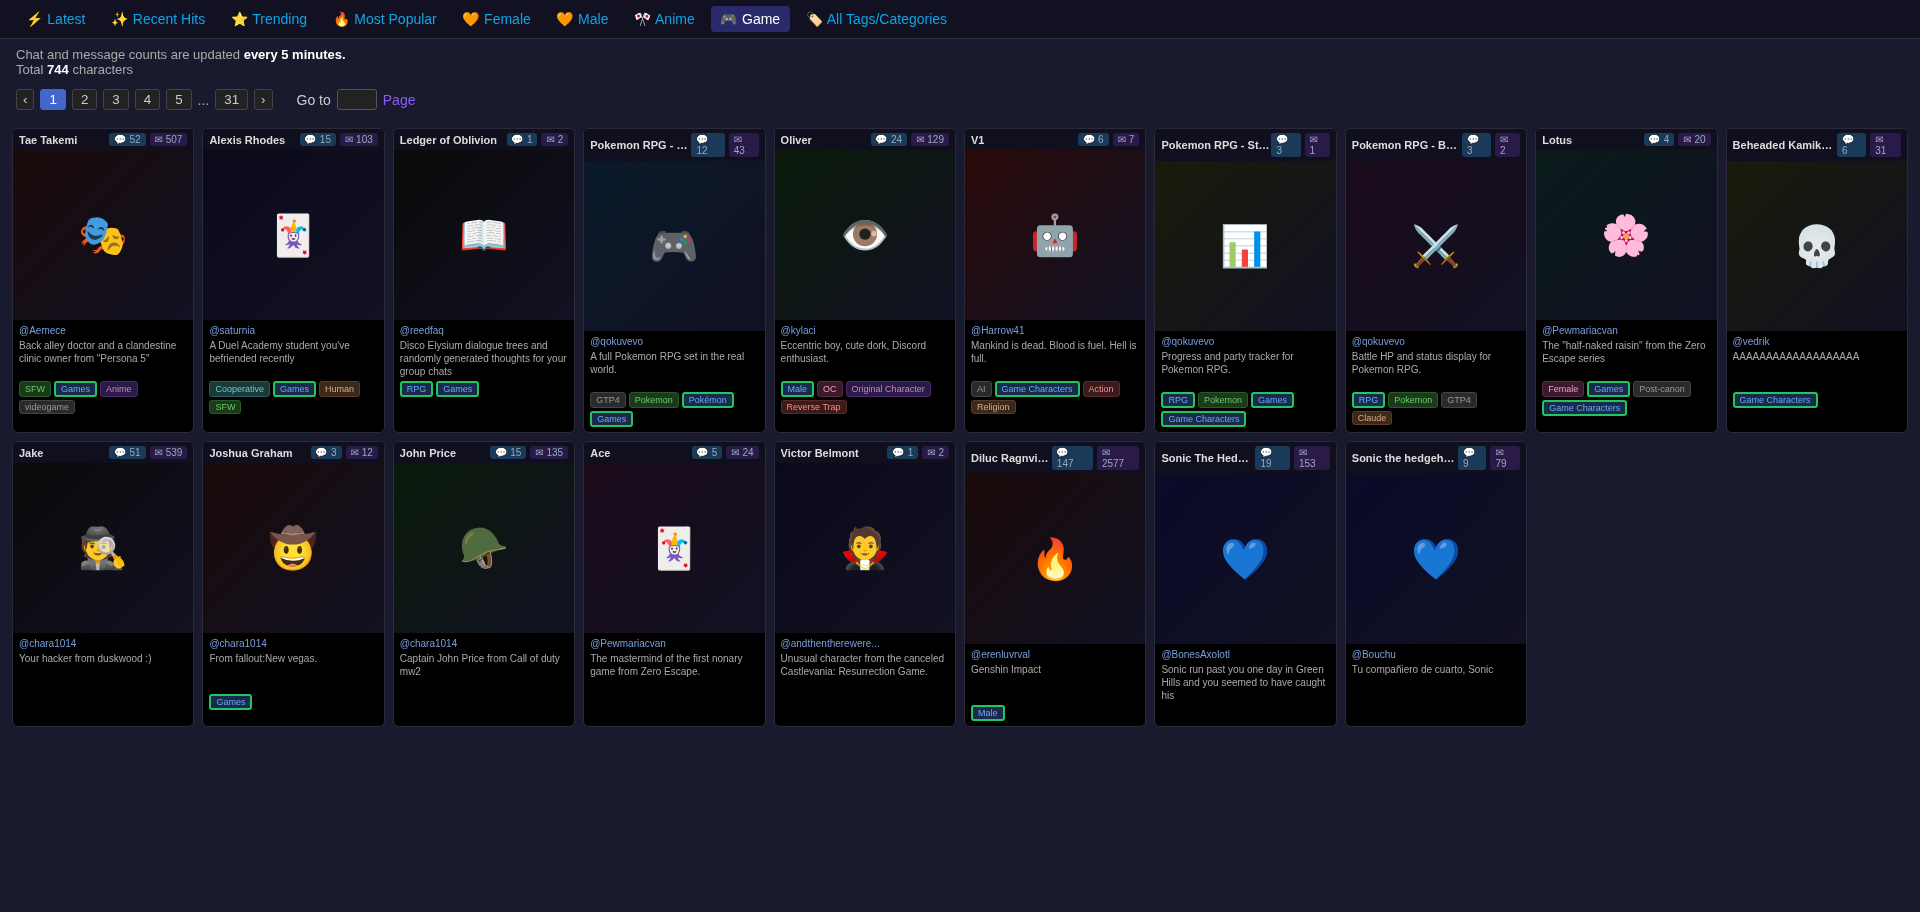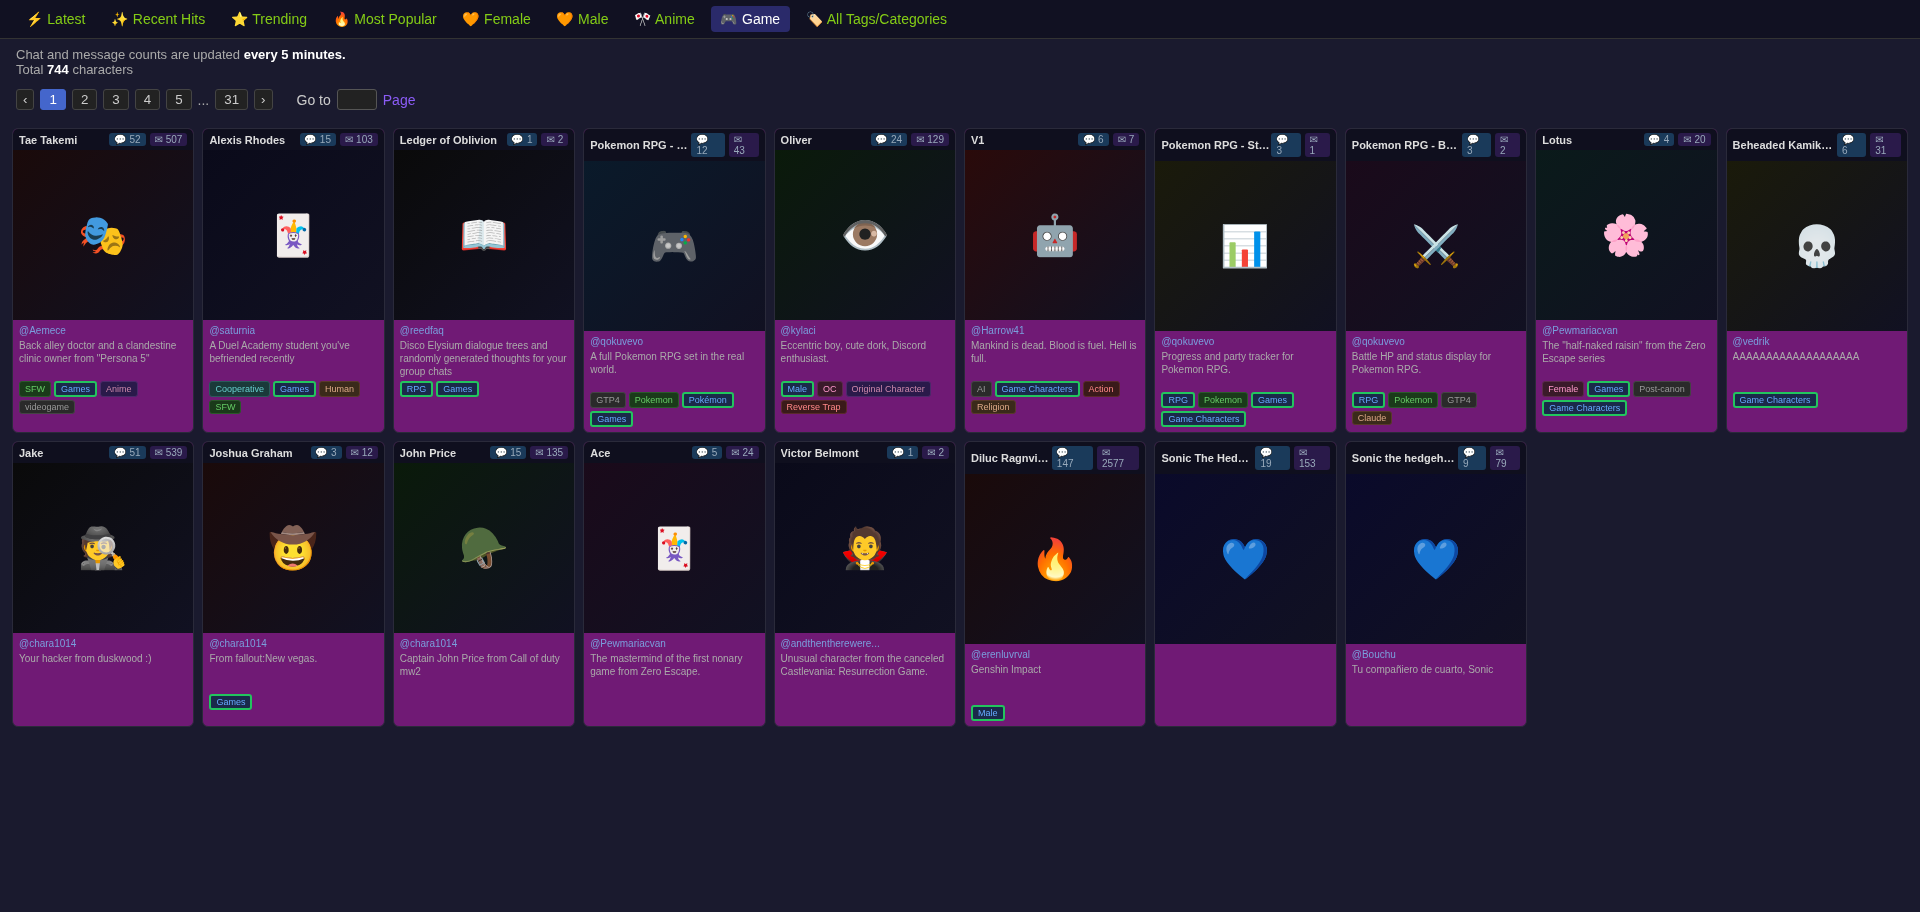--- a/index.html
+++ b/index.html
@@ -1,20 +1,20 @@
 <!DOCTYPE html>
 <html><head>
   <meta charset="utf-8">
   <style>
     * { margin: 0; padding: 0; box-sizing: border-box; }
     body { background: #1a1a2e; color: #e0e0e0; font-family: Arial, sans-serif; font-size: 13px; min-width: 1920px; }
 
     
     .top-nav { background: #111122; display: flex; align-items: center; padding: 6px 16px; gap: 6px; flex-wrap: wrap; border-bottom: 1px solid #333; }
-    .nav-item { color: #84cc16; padding: 5px 10px; border-radius: 4px; cursor: pointer; font-size: 14px; white-space: nowrap; }
+    .nav-item { color: #0ea5e9; padding: 5px 10px; border-radius: 4px; cursor: pointer; font-size: 14px; white-space: nowrap; }
     .nav-item.active { background: #2a2a6a; color: #fff; }
 
     
     .info-bar { padding: 8px 16px; font-size: 13px; color: #aaa; }
     .info-bar strong { color: #fff; }
 
     
     .pagination { display: flex; align-items: center; padding: 4px 16px 10px; gap: 6px; font-size: 14px; }
     .pagination span { color: #aaa; }
     .pagination .page-btn { padding: 2px 8px; border-radius: 3px; cursor: pointer; color: #ccc; border: 1px solid #444; background: #222; }
@@ -22,21 +22,21 @@
     .pagination .arrow { padding: 2px 6px; cursor: pointer; color: #ccc; border: 1px solid #444; background: #222; border-radius: 3px; }
     .pagination .goto-label { color: #ccc; margin-left: 18px; }
     .pagination input { width: 40px; padding: 2px 4px; background: #222; border: 1px solid #555; color: #fff; border-radius: 3px; text-align: center; }
     .pagination .page-label { color: #8b5cf6; }
     .pagination .dots { color: #aaa; }
 
     
     .char-grid { display: grid; grid-template-columns: repeat(10, 1fr); gap: 8px; padding: 8px 12px; }
 
     
-    .char-card { background: #701a75; border-radius: 6px; overflow: hidden; cursor: pointer; border: 1px solid #2a2a3a; position: relative; transition: border-color 0.2s; }
+    .char-card { background: #000000; border-radius: 6px; overflow: hidden; cursor: pointer; border: 1px solid #2a2a3a; position: relative; transition: border-color 0.2s; }
 
     .card-header { display: flex; justify-content: space-between; align-items: center; padding: 4px 6px; background: #0f0f1e; }
     .card-name { font-size: 11px; color: #ddd; font-weight: bold; overflow: hidden; text-overflow: ellipsis; white-space: nowrap; max-width: 120px; }
     .card-counts { display: flex; gap: 4px; align-items: flex-end; font-size: 10px; }
     .count-badge { background: #2a2a5a; color: #9ab; padding: 1px 5px; border-radius: 3px; display: flex; align-items: center; gap: 2px; }
     .count-badge.chat { background: #1a3a5a; }
     .count-badge.msg { background: #2a1a4a; }
     .card-img-placeholder { width: 100%; height: 170px; background: linear-gradient(135deg, #2a2a4a, #1a1a3a); display: flex; align-items: center; justify-content: center; font-size: 30px; }
 
     .card-body { padding: 5px 6px; }
@@ -428,20 +428,27 @@
     <div class="card-header">
       <span class="card-name">Sonic The Hedgh...</span>
       <div class="card-counts">
         <span class="count-badge chat">💬 19</span>
         <span class="count-badge msg">✉ 153</span>
       </div>
     </div>
     <div class="card-img-placeholder" style="background: linear-gradient(135deg, #0a0a2a, #111122);">
       <span style="font-size:40px;">💙</span>
     </div>
+    <div class="card-body">
+      <div class="card-username">@BonesAxolotl</div>
+      <div class="card-desc">Sonic run past you one day in Green Hills and you seemed to have caught his</div>
+      <div class="card-tags">
+        
+      </div>
+    </div>
   </div>
     <div class="char-card">
     <div class="card-header">
       <span class="card-name">Sonic the hedgehog...</span>
       <div class="card-counts">
         <span class="count-badge chat">💬 9</span>
         <span class="count-badge msg">✉ 79</span>
       </div>
     </div>
     <div class="card-img-placeholder" style="background: linear-gradient(135deg, #0a0a2a, #111122);">

